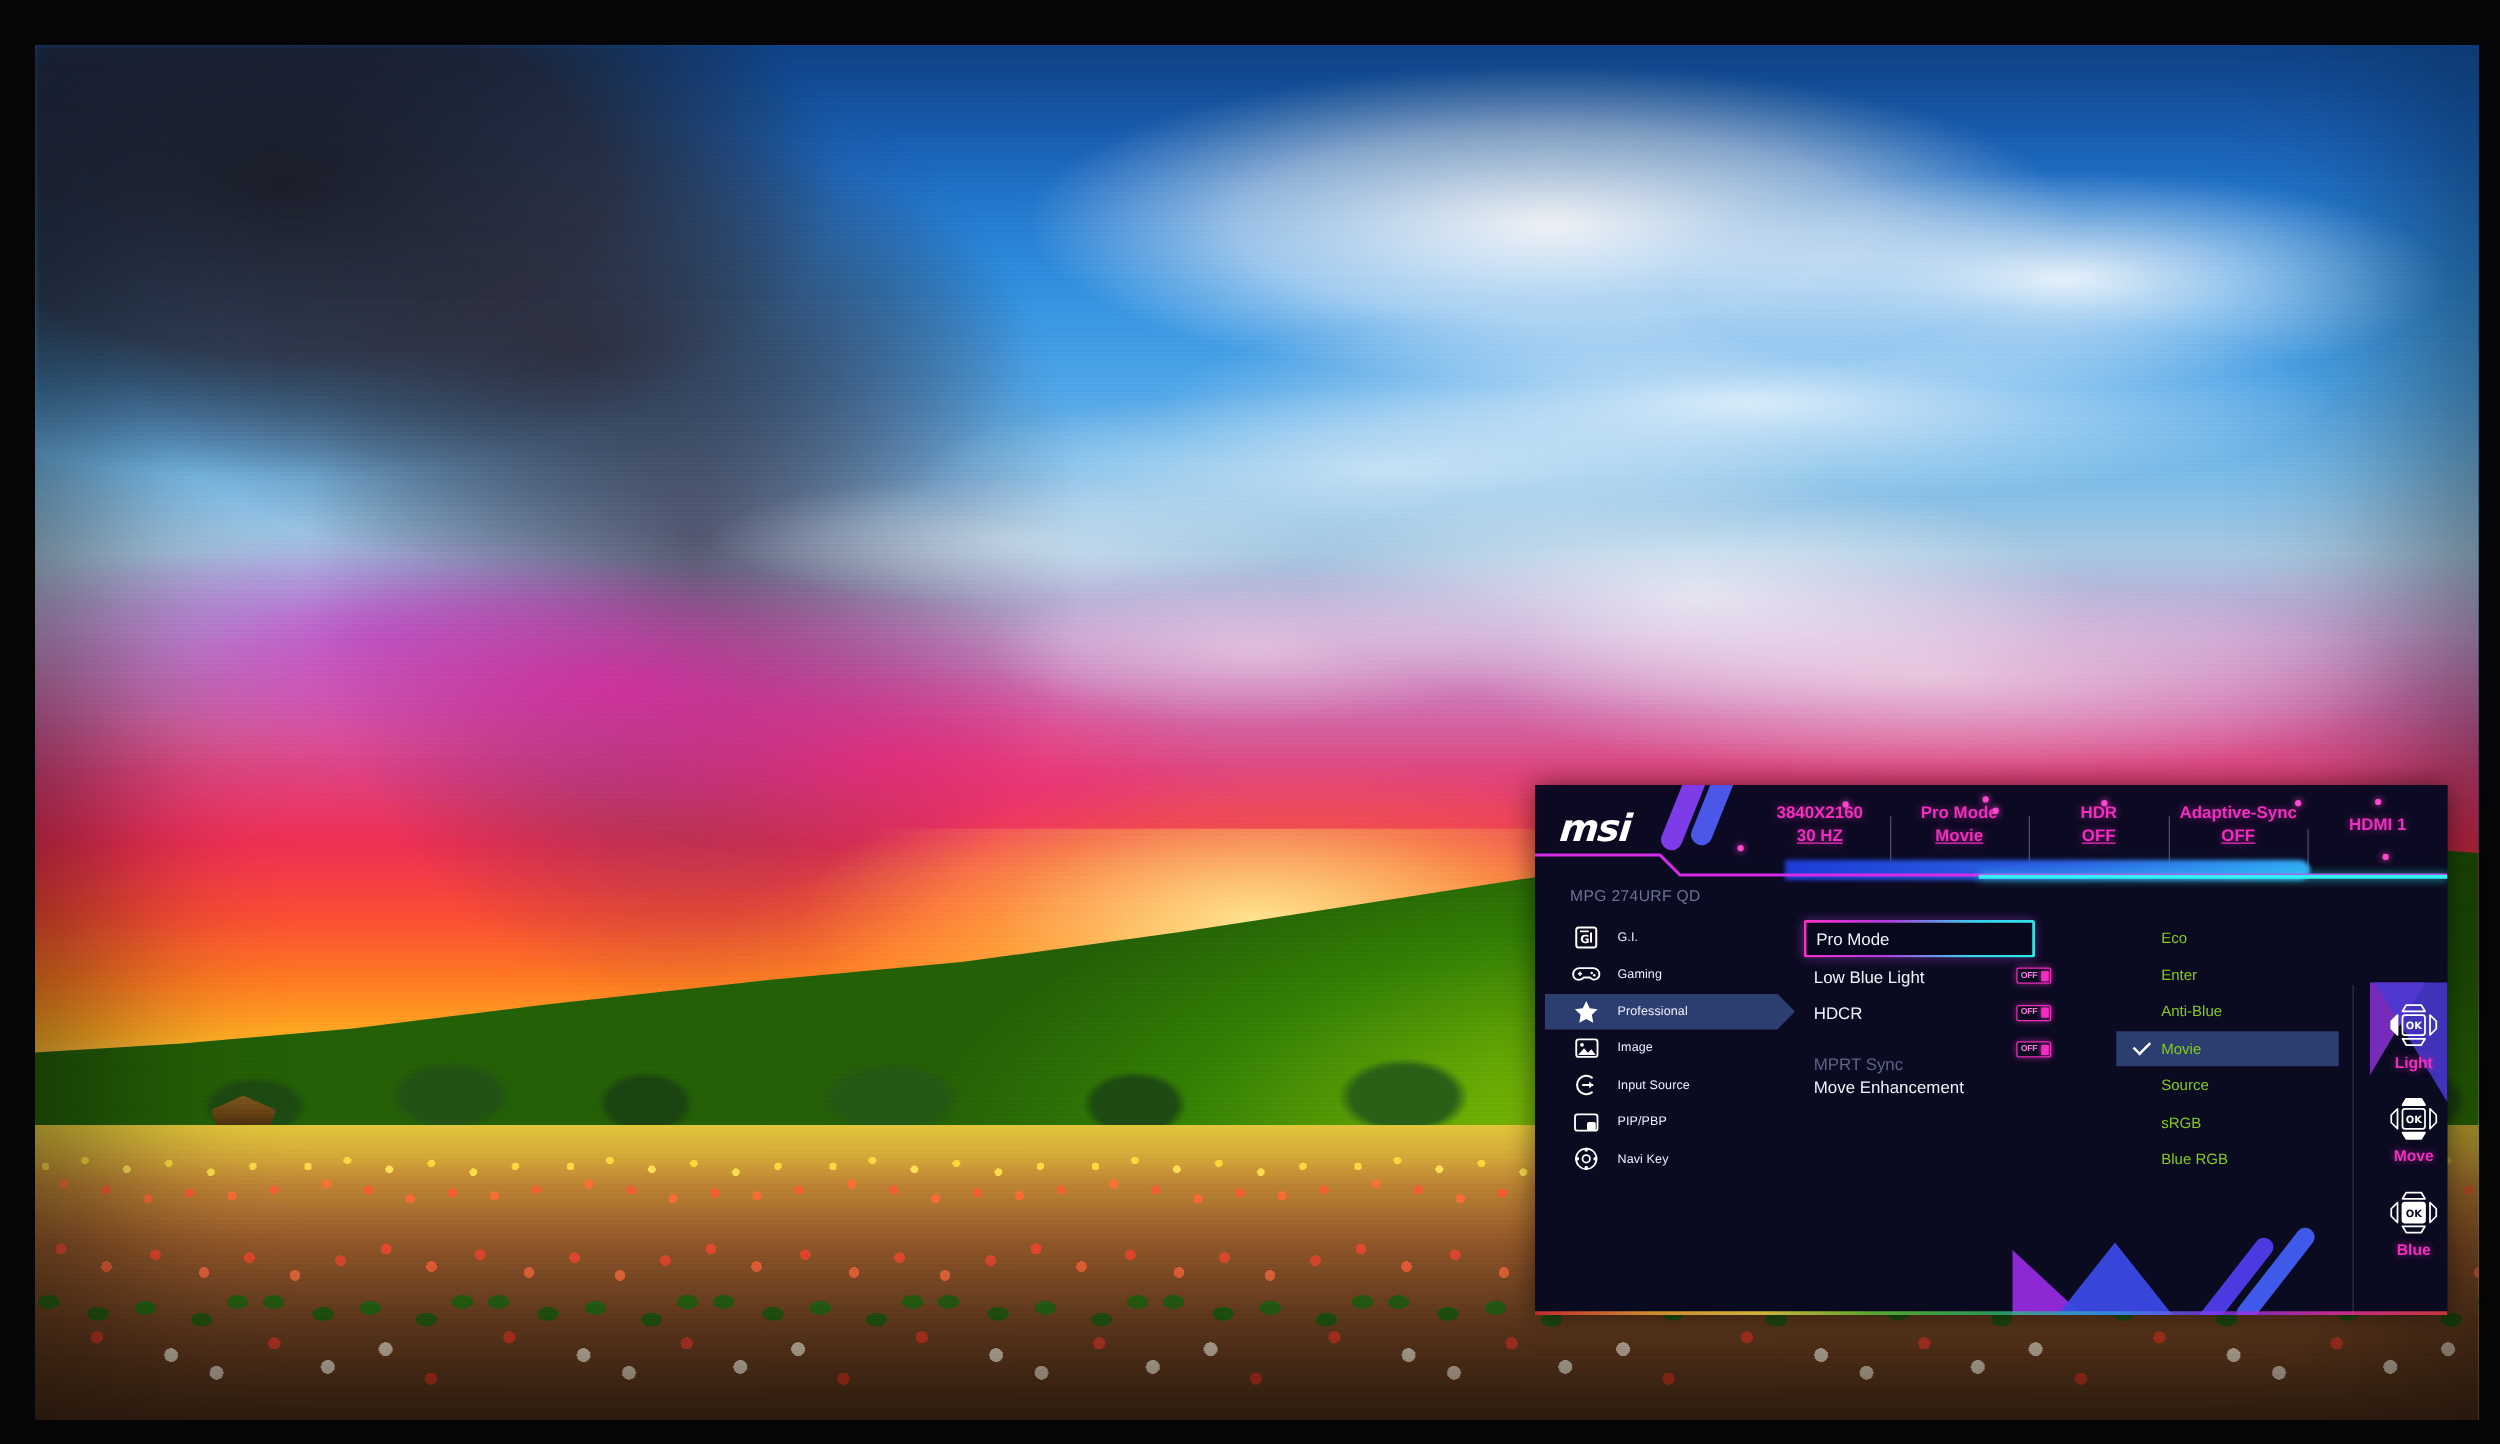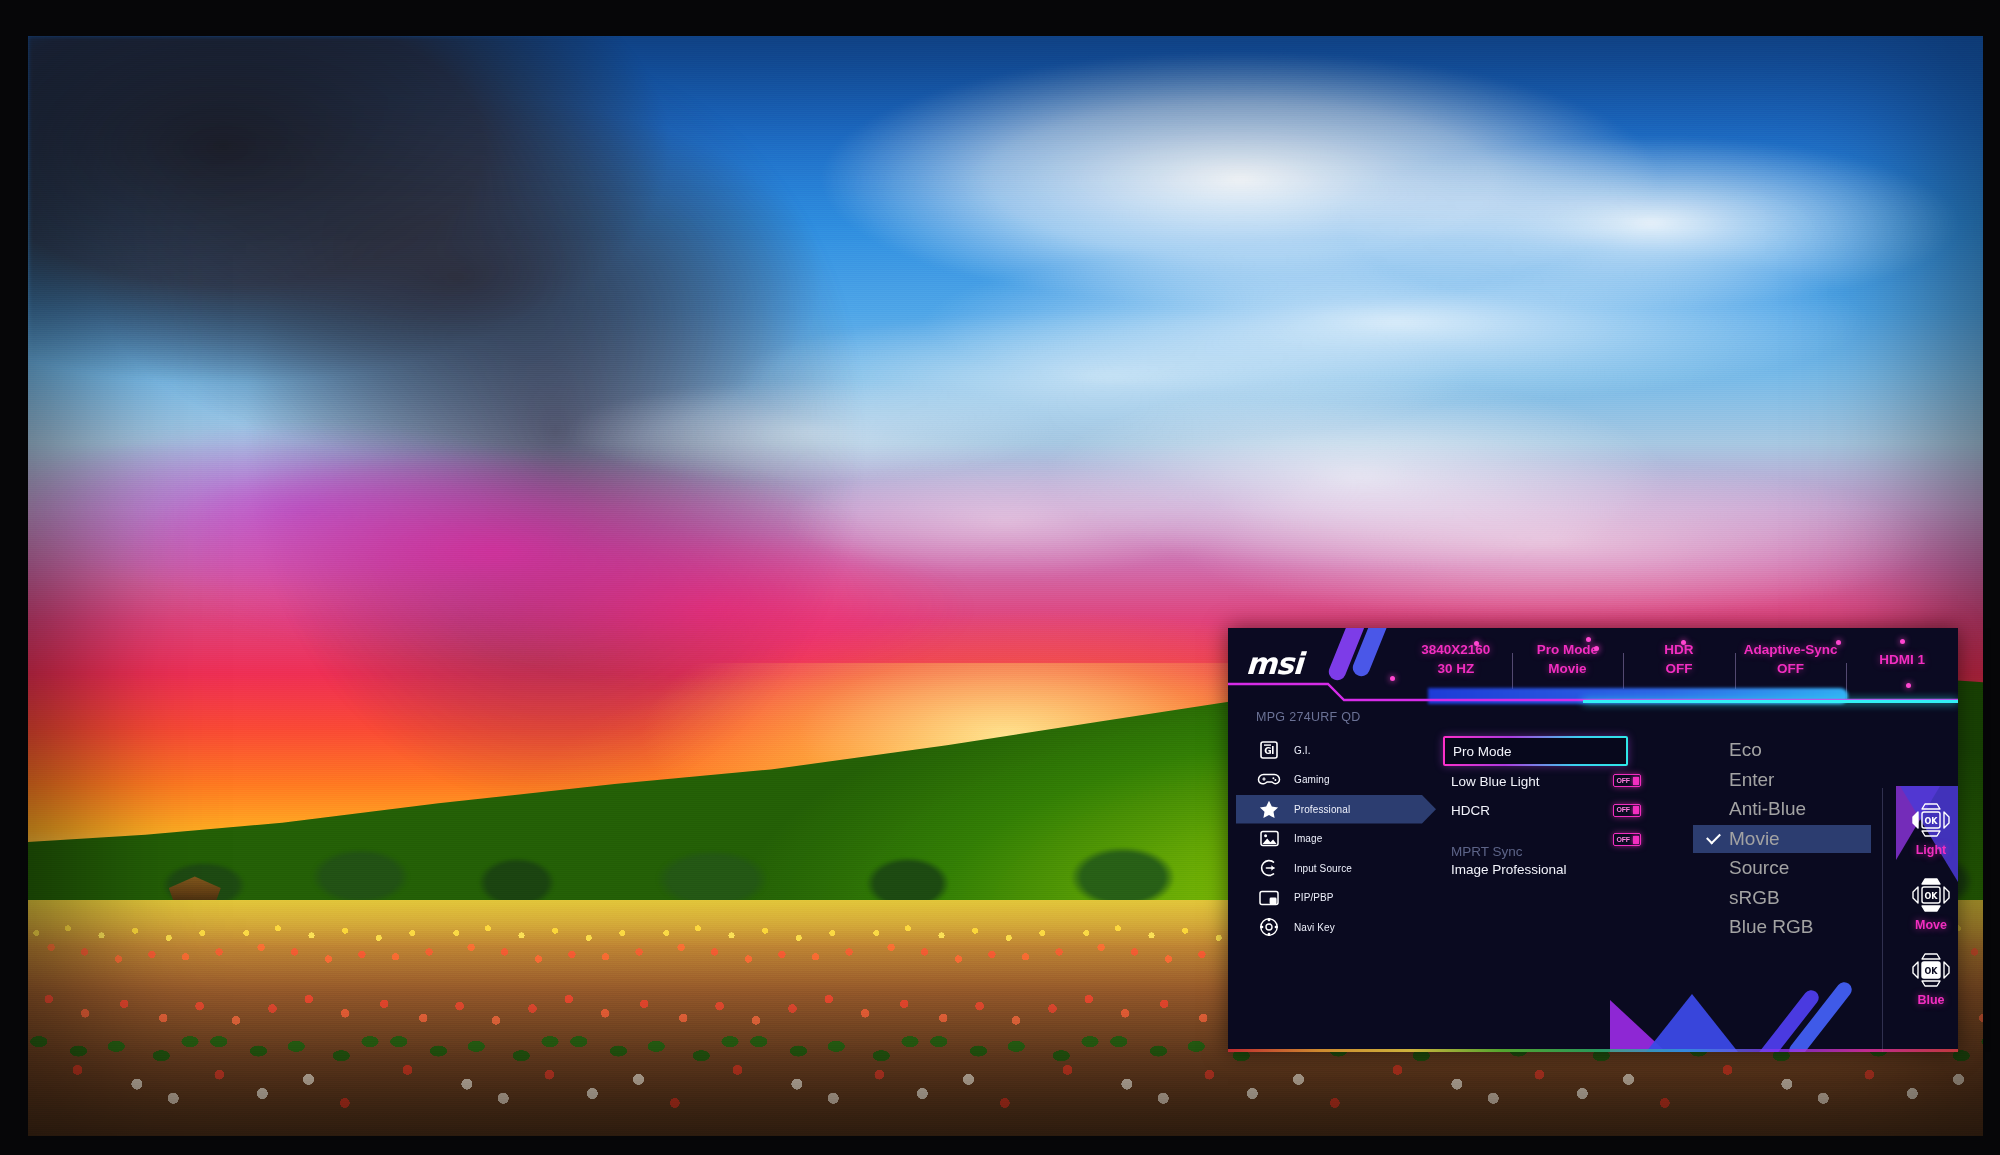--- a/index.html
+++ b/index.html
@@ -244,21 +244,21 @@
     position: relative;
     text-shadow: 0 0 7px rgba(242,46,192,.55);
   }
   .status-cell + .status-cell::before {
     content: "";
     position: absolute;
     left: 0; top: 13px;
     width: 1px; height: 36px;
     background: rgba(170,150,210,.45);
   }
-  .status-cell .v2 { display: block; }
+  .status-cell .v2 { display: block; text-decoration: underline; }
 
   
   .hdot {
     position: absolute;
     width: 5px; height: 5px;
     border-radius: 50%;
     background: #ff46d0;
     box-shadow: 0 0 6px #ff46d0;
   }
 
@@ -376,21 +376,21 @@
 
   
   .col-opt { position: absolute; left: 465px; top: 30px; width: 185px; }
   .opt-item {
     position: relative;
     height: 28.5px;
     display: flex; align-items: center;
     padding-left: 36px;
     margin-bottom: 1px;
   }
-  .opt-item .oi-label { font-size: 19px; color: #a3a3a3; }
+  .opt-item .oi-label { font-size: 12px; color: #84cc16; }
   .opt-item.checked { background: #2c3d70; width: 178px; }
   .opt-item .oi-check {
     position: absolute; left: 14px; top: 8px;
     width: 13px; height: 8px;
     border-left: 2px solid #fff;
     border-bottom: 2px solid #fff;
     transform: rotate(-45deg);
   }
 
   
@@ -659,21 +659,21 @@
 
         <div class="sub-item dim">
           <span class="si-label">MPRT Sync</span>
           <span class="toggle-off">
             <span class="tg-txt">OFF</span>
             <span class="tg-knob"></span>
           </span>
         </div>
 
         <div class="sub-item">
-          <span class="si-label">Image Professional</span>
+          <span class="si-label">Move Enhancement</span>
         </div>
       </div>
 
       <div class="col-opt">
 
         <div class="opt-item">
           <span class="oi-label">Eco</span>
         </div>
         <div class="opt-item">
           <span class="oi-label">Enter</span>

